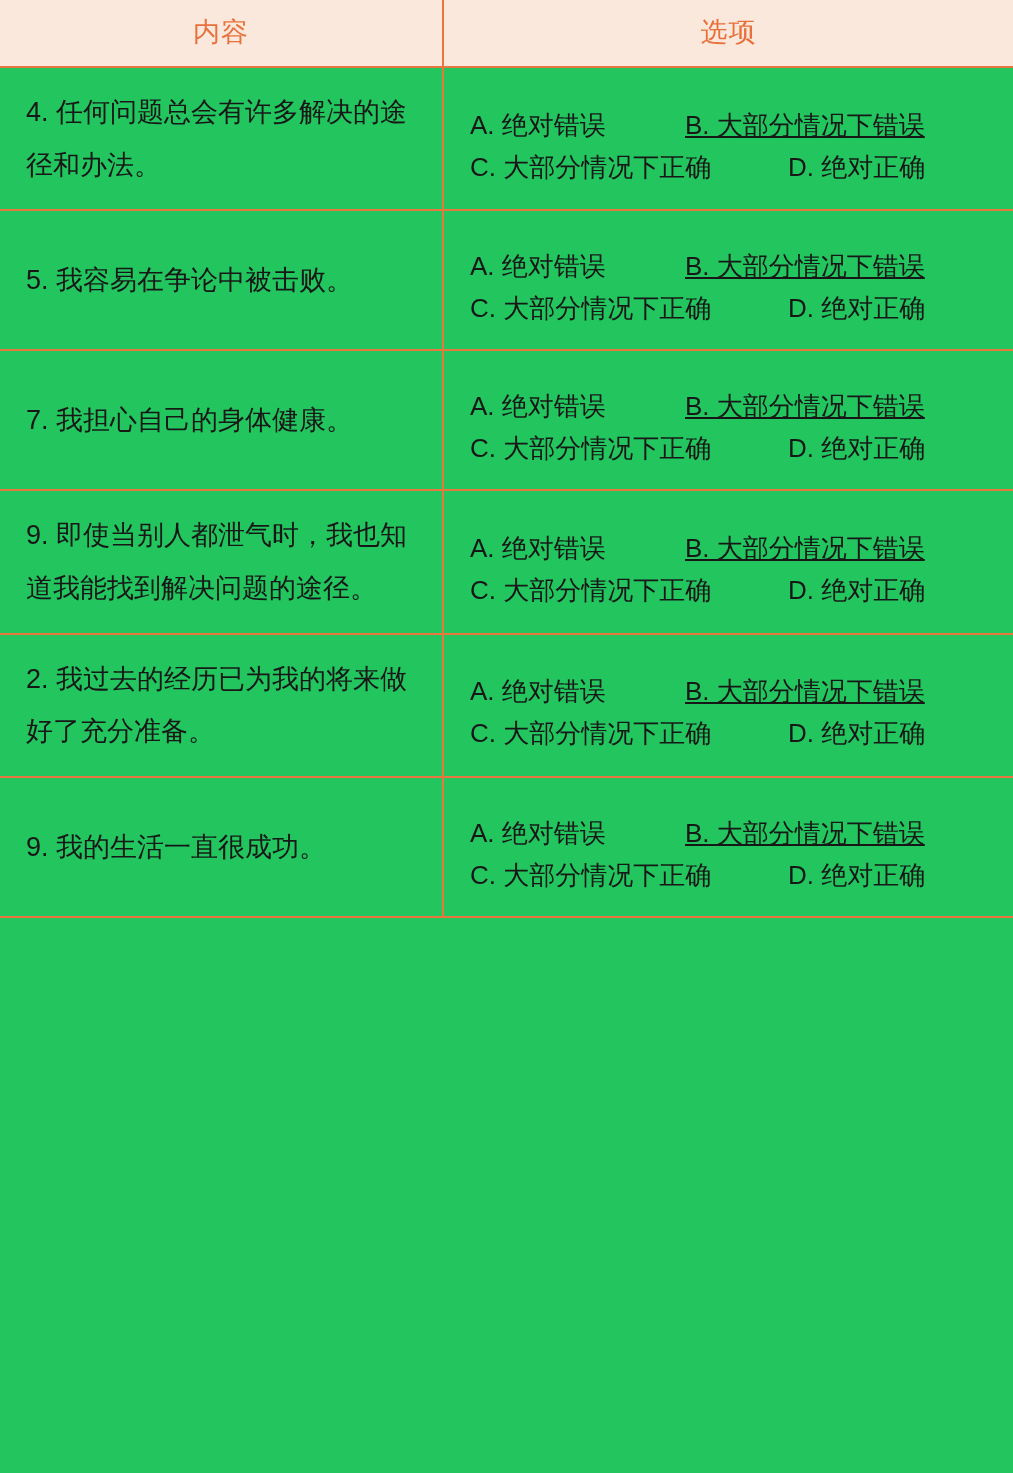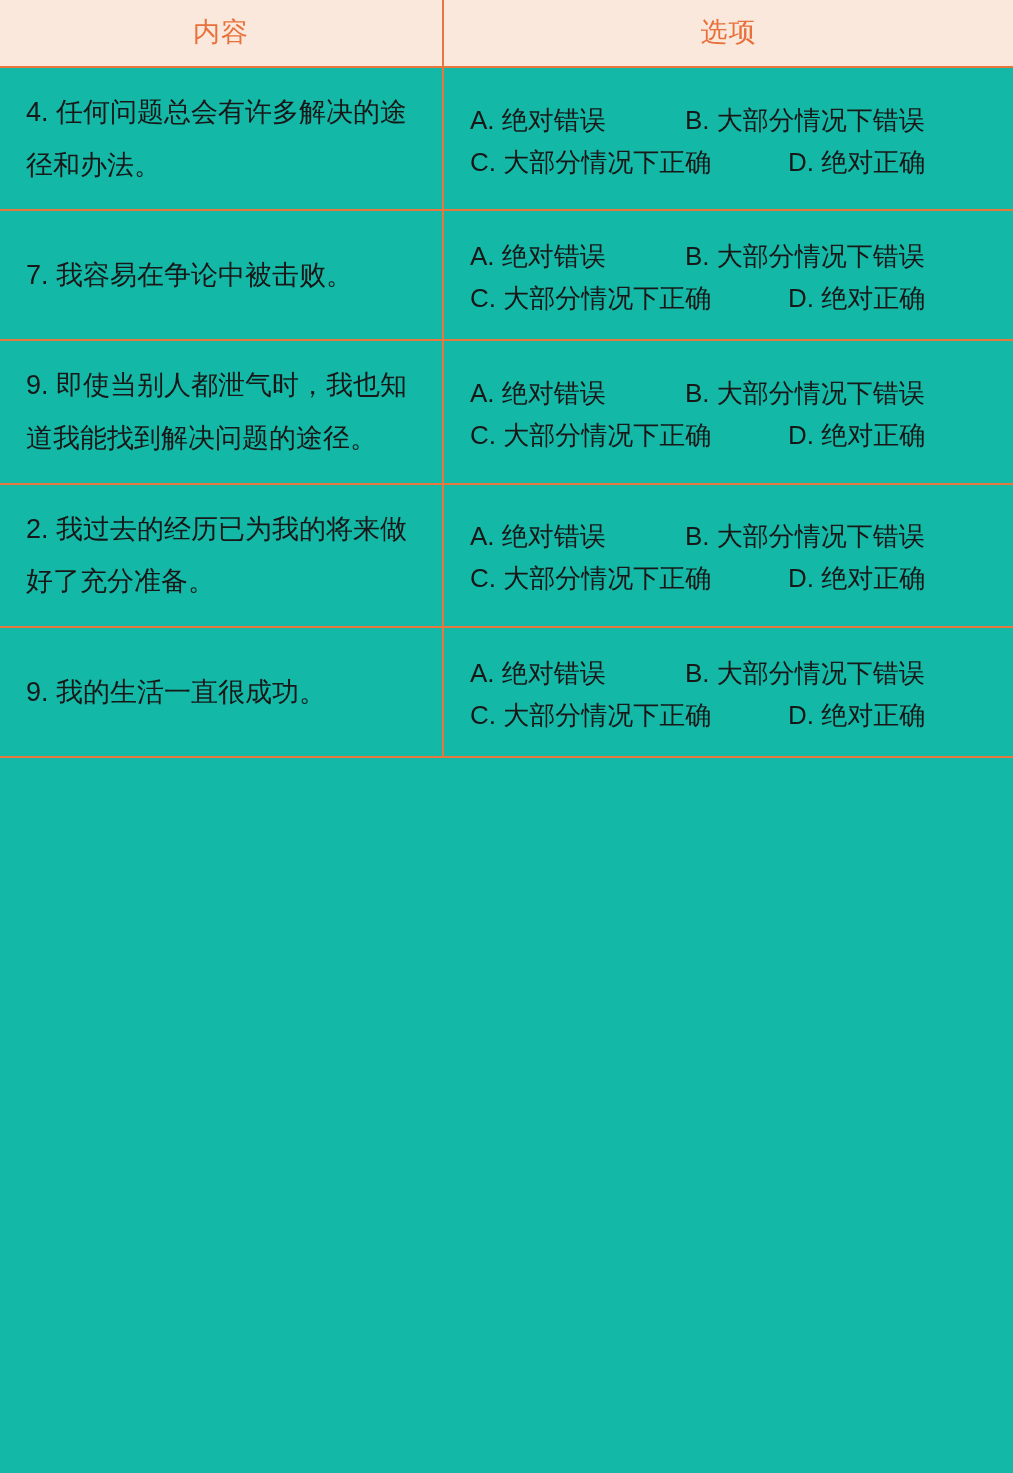--- a/index.html
+++ b/index.html
@@ -8,21 +8,21 @@
     background: #ffffff;
   }
   body {
     font-family: "Liberation Sans", "DejaVu Sans", sans-serif;
     color: #1a1a1a;
   }
   .sheet {
     width: 1013px;
     min-height: 1473px;
     box-sizing: border-box;
-    background: #14b8a6;
+    background: #22c55e;
     position: relative;
   }
   table.quiz {
     width: 1013px;
     border-collapse: collapse;
     table-layout: fixed;
   }
   table.quiz col.c-content { width: 443px; }
   table.quiz col.c-options { width: 570px; }
 
@@ -68,24 +68,24 @@
     color: #171717;
     padding-left: 26px;
     padding-right: 14px;
   }
   .opt-row {
     display: flex;
     align-items: baseline;
     margin: 16px 0;
     white-space: nowrap;
   }
-  .opt-row:first-child { margin-top: 14px; }
+  .opt-row:first-child { margin-top: 24px; }
   .opt-row:last-child { margin-bottom: 10px; gap: 28px; }
   .opt-a { width: 215px; flex: 0 0 215px; }
-  .opt-b { flex: 0 0 auto; }
+  .opt-b { flex: 0 0 auto; text-decoration: underline; }
   .opt-c { width: 290px; flex: 0 0 290px; }
   .opt-d { flex: 0 0 auto; text-align: right; }
   .bottom-pad { height: 24px; }
 </style>
 </head>
 <body>
 
 <div class="sheet">
   <table class="quiz">
     <colgroup>
@@ -108,34 +108,47 @@
             <span class="opt-b">B. 大部分情况下错误</span>
           </div>
           <div class="opt-row">
             <span class="opt-c">C. 大部分情况下正确</span>
             <span class="opt-d">D. 绝对正确</span>
           </div>
         </td>
       </tr>
 
       <tr>
-        <td class="cell-content">7. 我容易在争论中被击败。</td>
+        <td class="cell-content">5. 我容易在争论中被击败。</td>
         <td class="cell-options">
           <div class="opt-row">
             <span class="opt-a">A. 绝对错误</span>
             <span class="opt-b">B. 大部分情况下错误</span>
           </div>
           <div class="opt-row">
             <span class="opt-c">C. 大部分情况下正确</span>
             <span class="opt-d">D. 绝对正确</span>
           </div>
         </td>
       </tr>
 
 
+      <tr>
+        <td class="cell-content">7. 我担心自己的身体健康。</td>
+        <td class="cell-options">
+          <div class="opt-row">
+            <span class="opt-a">A. 绝对错误</span>
+            <span class="opt-b">B. 大部分情况下错误</span>
+          </div>
+          <div class="opt-row">
+            <span class="opt-c">C. 大部分情况下正确</span>
+            <span class="opt-d">D. 绝对正确</span>
+          </div>
+        </td>
+      </tr>
 
       <tr>
         <td class="cell-content">9. 即使当别人都泄气时，我也知道我能找到解决问题的途径。</td>
         <td class="cell-options">
           <div class="opt-row">
             <span class="opt-a">A. 绝对错误</span>
             <span class="opt-b">B. 大部分情况下错误</span>
           </div>
           <div class="opt-row">
             <span class="opt-c">C. 大部分情况下正确</span>

